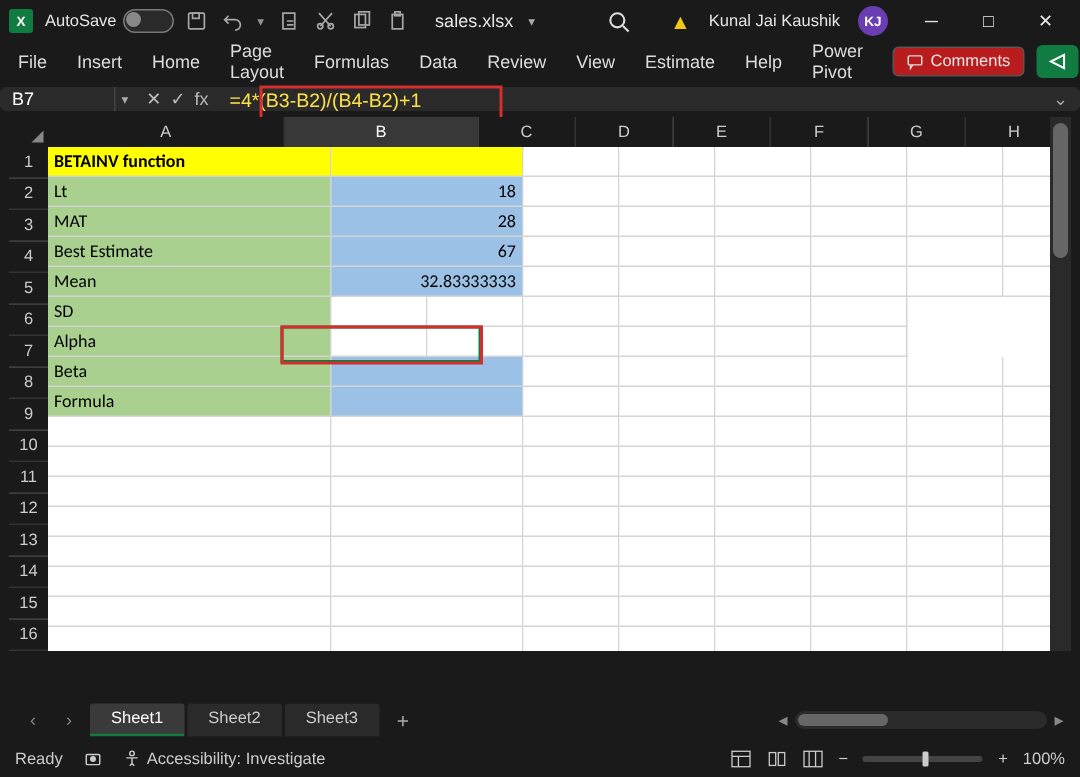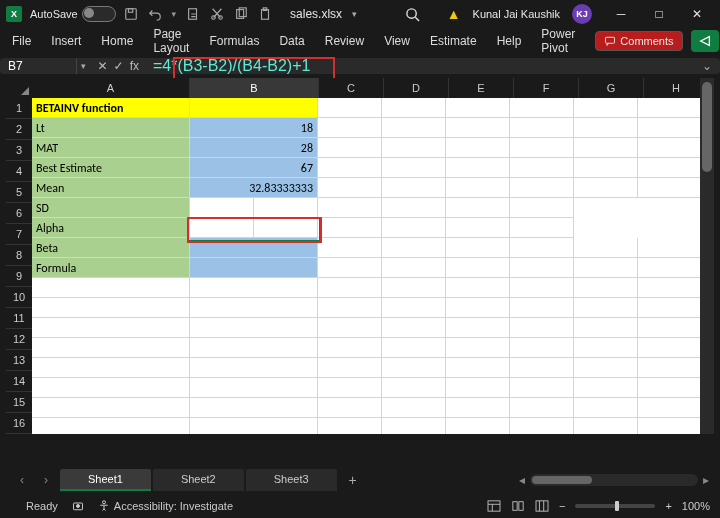--- a/index.html
+++ b/index.html
@@ -19,55 +19,55 @@
 .winbtn{width:34px;height:24px;display:flex;align-items:center;justify-content:center}
 .ribbon-tabs{height:26px;background:#1a1a1a;display:flex;align-items:center;padding:0 12px;gap:20px}
 .rtab{font-size:12px;color:#ddd;cursor:pointer}
 .ribbon-right{margin-left:auto;display:flex;gap:8px;align-items:center}
 .comments-btn{background:#b91c1c;border:1px solid #555;border-radius:4px;padding:3px 8px;display:flex;gap:4px;align-items:center;font-size:11px}
 .share-btn{background:#107c41;border-radius:4px;width:28px;height:22px;display:flex;align-items:center;justify-content:center}
 .formulabar{height:16px;background:#2a2a2a;display:flex;align-items:center;margin:4px 0;border-radius:4px;position:relative}
 .namebox{width:60px;padding:0 8px;color:#fff;font-size:12px;border-right:1px solid #444;height:100%;display:flex;align-items:center}
 .fx-controls{display:flex;gap:6px;padding:0 8px;align-items:center;color:#bbb;font-size:12px}
 .fx-label{}
-.formula-input{flex:1;color:#5eead4;padding:0 6px;font-size:16px;position:relative}
+.formula-input{flex:1;color:#fde047;padding:0 6px;font-size:13px;position:relative}
 .formula-frame{position:absolute;left:173px;top:-1px;width:158px;height:30px;border:2px solid #d62d2d;pointer-events:none}
 .fbar-chevron{position:absolute;right:8px;color:#aaa}
 .grid-wrap{position:relative;height:356px;background:#fff;margin:2px 6px 0 6px;overflow:hidden}
 .rowhdrs{position:absolute;left:0;top:20px;width:26px}
 .rowhdr{height:20px;background:#1a1a1a;color:#ccc;font-size:11px;display:flex;align-items:center;justify-content:center;border-bottom:1px solid #333}
 .colhdrs{position:absolute;left:26px;top:0;height:20px;display:flex}
 .colhdr{background:#1a1a1a;color:#ccc;font-size:11px;display:flex;align-items:center;justify-content:center;border-right:1px solid #333}
 .colA{width:157px}
 .colB{width:128px}
 .colX{width:64px}
 .selectall{position:absolute;left:0;top:0;width:26px;height:20px;background:#1a1a1a}
 .selectall::after{content:'';position:absolute;right:3px;bottom:3px;width:0;height:0;border-right:8px solid #888;border-top:8px solid transparent}
 .cells{position:absolute;left:26px;top:20px}
 .row{display:flex;height:20px}
 .cell{border-right:1px solid #d4d4d4;border-bottom:1px solid #d4d4d4;font-size:12px;color:#000;display:flex;align-items:center;padding:0 4px;box-sizing:border-box;background:#fff;font-family:Calibri,Arial,sans-serif}
-.cA{width:158px}
+.cA{width:189px}
 .cB{width:128px;justify-content:flex-end}
 .cX{width:64px}
 .hdr-yellow{background:#ffff00;font-weight:bold}
 .green{background:#a9d08e}
 .blue{background:#9bc2e6}
 .sel-frame{position:absolute;border:2px solid #d62d2d;pointer-events:none;left:181px;top:139px;width:131px;height:22px}
 .cell-cursor{position:absolute;border:2px solid #107c41;pointer-events:none;left:181px;top:139px;width:130px;height:21px}
 .colhdr.active{background:#383838;color:#fff}
 .sheettabs{position:absolute;left:6px;right:6px;bottom:24px;height:28px;background:#1a1a1a;display:flex;align-items:center;padding:0 6px;gap:4px}
 .nav-arrow{width:20px;color:#888;text-align:center;font-size:12px}
-.tab{background:#2a2a2a;padding:4px 28px;font-size:11px;color:#ccc;border-radius:2px 2px 0 0;cursor:pointer}
+.tab{background:#2a2a2a;padding:4px 14px;font-size:11px;color:#ccc;border-radius:2px 2px 0 0;cursor:pointer}
 .tab.active{background:#3a3a3a;color:#fff;border-bottom:2px solid #107c41}
 .addtab{width:24px;color:#aaa;text-align:center;font-size:14px}
 .hscroll{position:absolute;right:6px;bottom:24px;height:28px;width:200px;display:flex;align-items:center}
 .scrolltrack{flex:1;height:12px;background:#2a2a2a;border-radius:6px;position:relative}
 .scrollthumb{position:absolute;left:2px;top:2px;width:60px;height:8px;background:#666;border-radius:4px}
 .scrollbtn{width:16px;color:#888;text-align:center}
-.statusbar{position:absolute;left:16px;right:0;bottom:0;height:24px;background:#1a1a1a;display:flex;align-items:center;padding:0 10px;gap:14px;font-size:11px;color:#ccc}
+.statusbar{position:absolute;left:0;right:0;bottom:0;height:24px;background:#1a1a1a;display:flex;align-items:center;padding:0 10px;gap:14px;font-size:11px;color:#ccc}
 .sb-right{margin-left:auto;display:flex;gap:10px;align-items:center}
 .zoom-slider{width:80px;height:4px;background:#444;position:relative;border-radius:2px}
 .zoom-slider::after{content:'';position:absolute;left:50%;top:-3px;width:4px;height:10px;background:#ccc;border-radius:1px}
 .vscroll{position:absolute;right:0;top:0;bottom:0;width:14px;background:#2a2a2a}
 .vscroll-thumb{position:absolute;top:4px;left:2px;width:10px;height:90px;background:#666;border-radius:5px}
 svg{display:block}
 </style>
 </head>
 <body>
 

